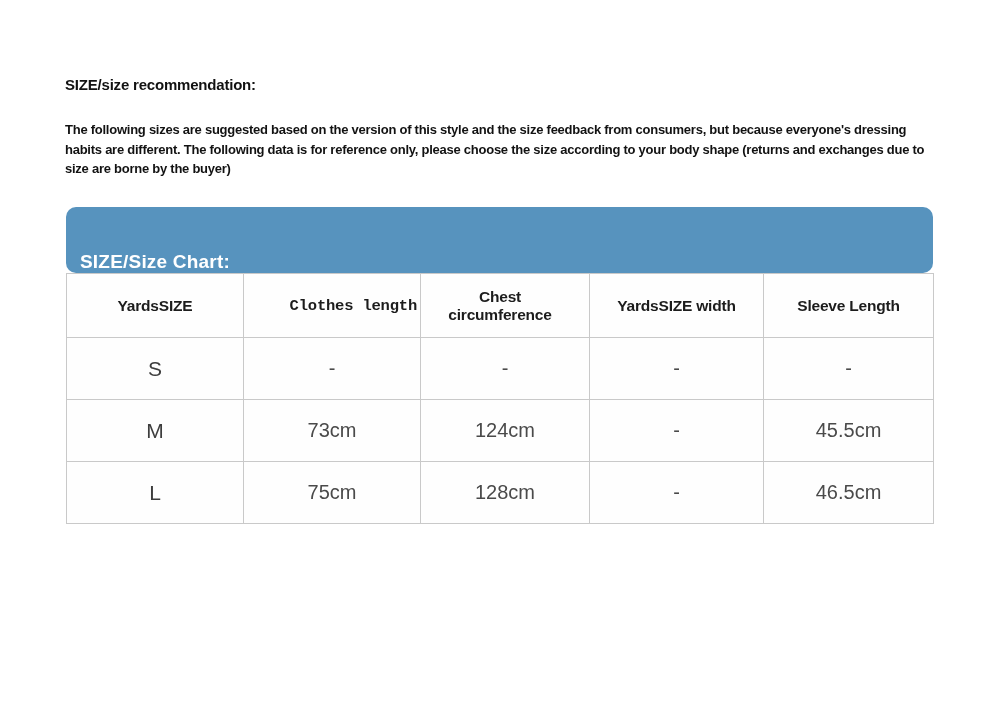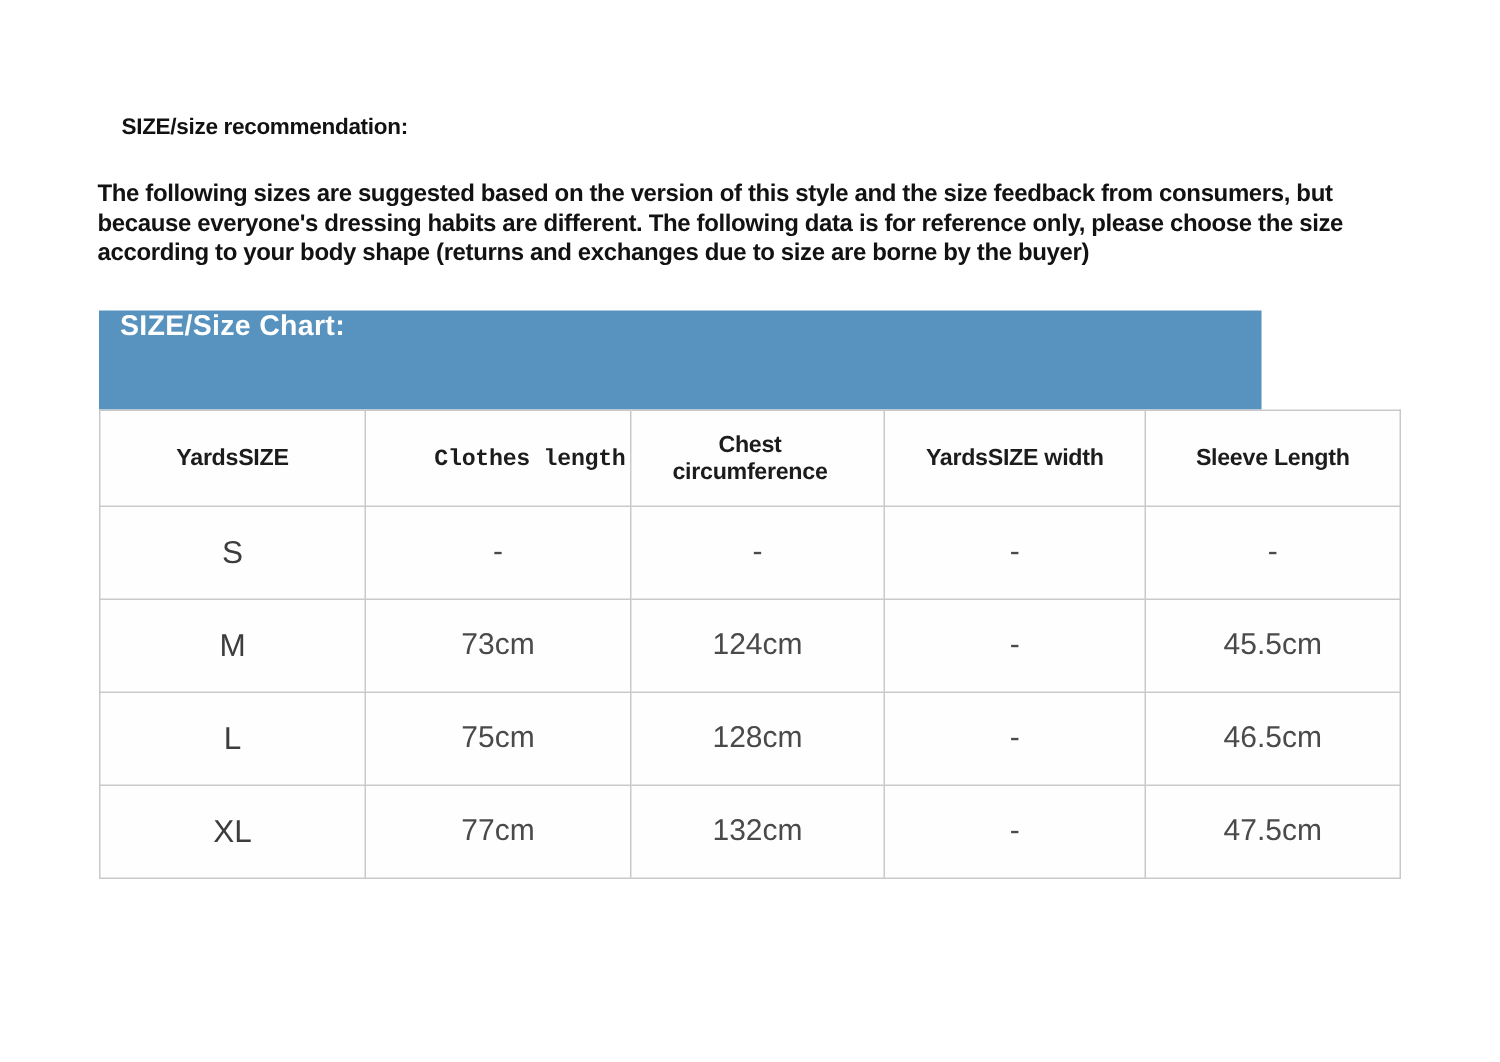--- a/index.html
+++ b/index.html
@@ -4,31 +4,31 @@
 <style>
   html, body { margin: 0; padding: 0; background: #ffffff; }
   .canvas {
     position: relative; width: 1000px; height: 708px;
     background: #ffffff; overflow: hidden;
     font-family: "Liberation Sans", sans-serif;
     -webkit-font-smoothing: antialiased;
   }
   .intro-heading {
     position: absolute; left: 65px; top: 76px;
-    font-size: 15px; font-weight: 700; color: #121212; letter-spacing: -0.2px; margin-left: 16px;
+    font-size: 15px; font-weight: 700; color: #121212; letter-spacing: -0.2px;
   }
   .intro-body {
     position: absolute; left: 65px; top: 120px; width: 876px;
-    font-size: 16px; font-weight: 700; color: #121212;
+    font-size: 13px; font-weight: 700; color: #121212;
     line-height: 19.5px; letter-spacing: -0.25px;
   }
   .chart-title-bar {
-    position: absolute; left: 66px; top: 207px; width: 775px; height: 66px;
-    background: #5793be; display: flex; align-items: flex-start;
-    box-sizing: border-box; padding-left: 14px;
+    position: absolute; left: 66px; top: 207px; width: 867px; height: 66px;
+    background: #5793be; display: flex; align-items: flex-end;
+    box-sizing: border-box; padding-left: 14px; border-radius: 10px;
   }
   .chart-title-bar .title {
     color: #ffffff; font-size: 19px; font-weight: 700; letter-spacing: 0.2px;
   }
   table.size-table {
     position: absolute; left: 66px; top: 273px; width: 867px;
     border-collapse: collapse; table-layout: fixed;
   }
   .size-table th, .size-table td {
     border: 1px solid #c9c9c9; background: #fefefe;
@@ -90,23 +90,16 @@
           <td>-</td>
           <td>45.5cm</td>
         </tr>
         <tr>
           <th>L</th>
           <td>75cm</td>
           <td>128cm</td>
           <td>-</td>
           <td>46.5cm</td>
         </tr>
-        <tr>
-          <th>XL</th>
-          <td>77cm</td>
-          <td>132cm</td>
-          <td>-</td>
-          <td>47.5cm</td>
-        </tr>
       </tbody>
   </table>
 
 </div>
 
 </body></html>

